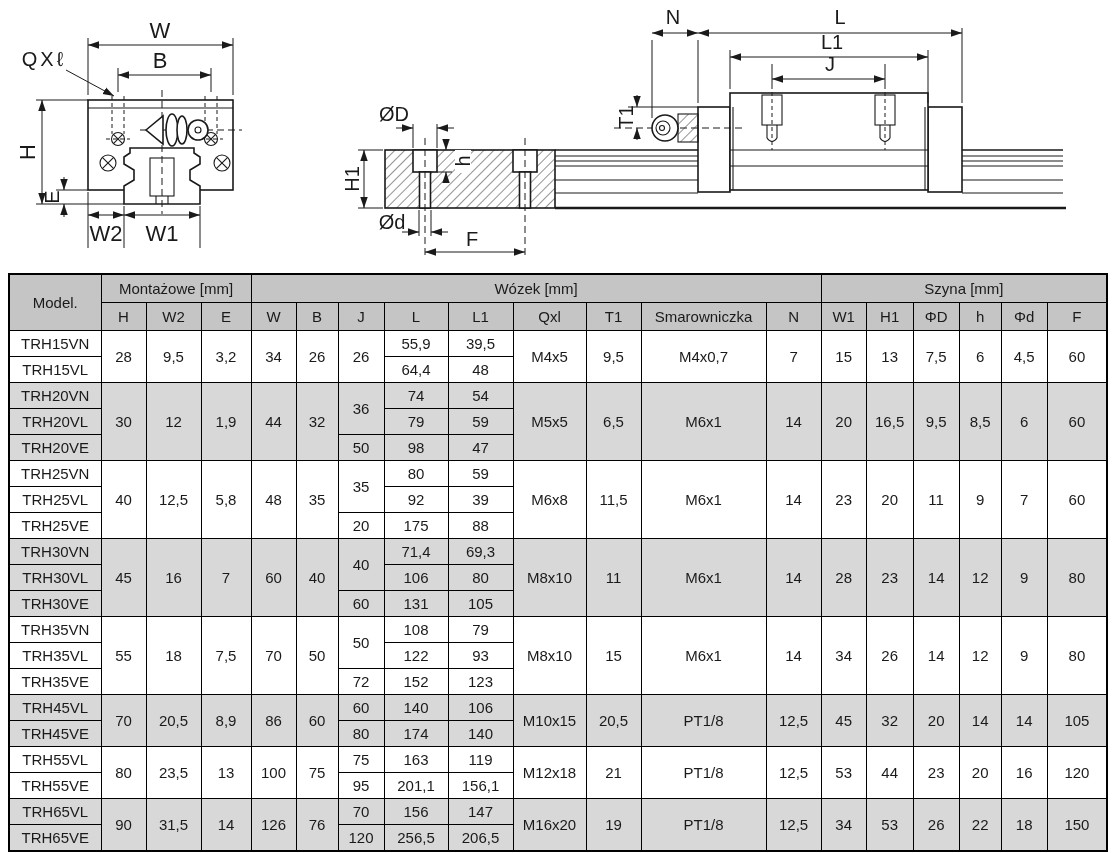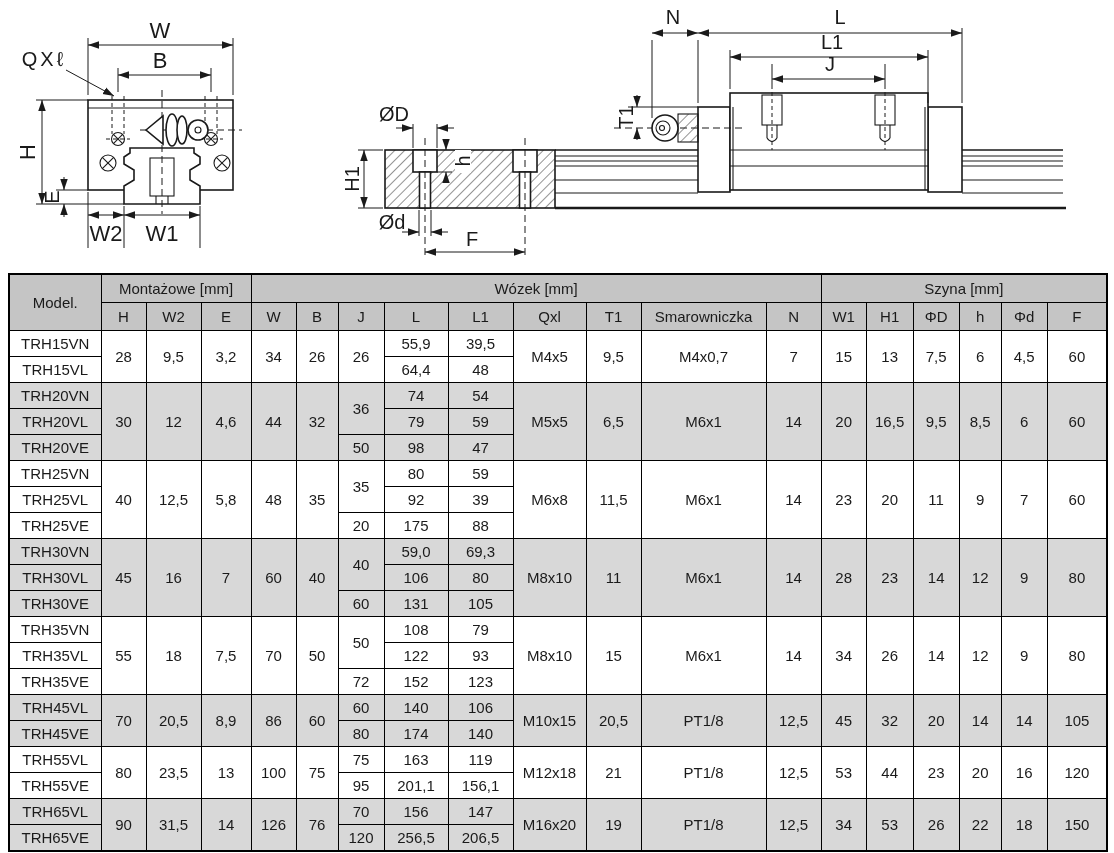--- a/index.html
+++ b/index.html
@@ -338,21 +338,21 @@
         </tr>
         <tr>
           <td>TRH15VL</td>
           <td>64,4</td>
           <td>48</td>
         </tr>
         <tr class="shade">
           <td>TRH20VN</td>
           <td rowspan="3">30</td>
           <td rowspan="3">12</td>
-          <td rowspan="3">4,6</td>
+          <td rowspan="3">1,9</td>
           <td rowspan="3">44</td>
           <td rowspan="3">32</td>
           <td rowspan="2">36</td>
           <td>74</td>
           <td>54</td>
           <td rowspan="3">M5x5</td>
           <td rowspan="3">6,5</td>
           <td rowspan="3">M6x1</td>
           <td rowspan="3">14</td>
           <td rowspan="3">20</td>
@@ -406,21 +406,21 @@
           <td>88</td>
         </tr>
         <tr class="shade">
           <td>TRH30VN</td>
           <td rowspan="3">45</td>
           <td rowspan="3">16</td>
           <td rowspan="3">7</td>
           <td rowspan="3">60</td>
           <td rowspan="3">40</td>
           <td rowspan="2">40</td>
-          <td>59,0</td>
+          <td>71,4</td>
           <td>69,3</td>
           <td rowspan="3">M8x10</td>
           <td rowspan="3">11</td>
           <td rowspan="3">M6x1</td>
           <td rowspan="3">14</td>
           <td rowspan="3">28</td>
           <td rowspan="3">23</td>
           <td rowspan="3">14</td>
           <td rowspan="3">12</td>
           <td rowspan="3">9</td>

